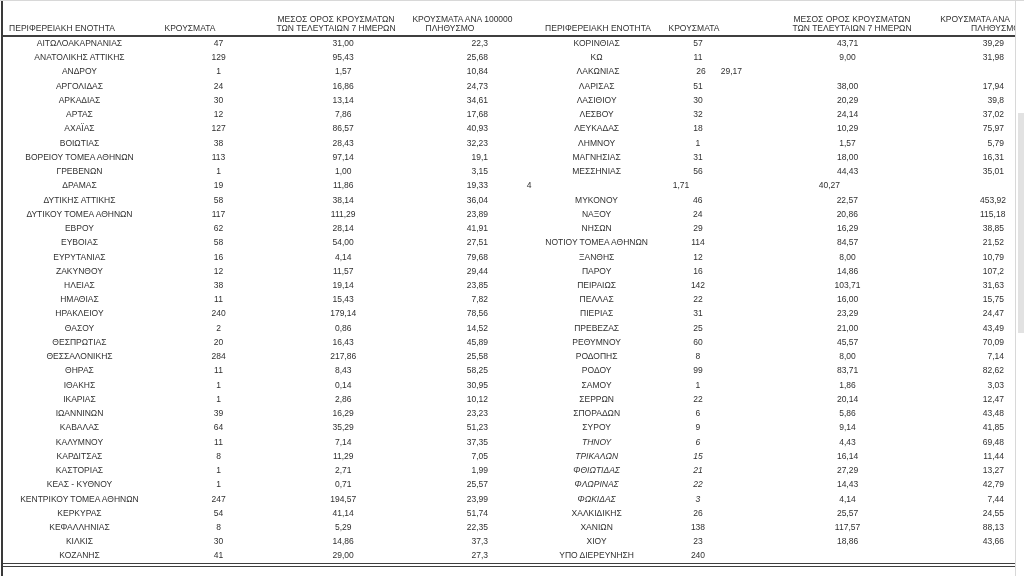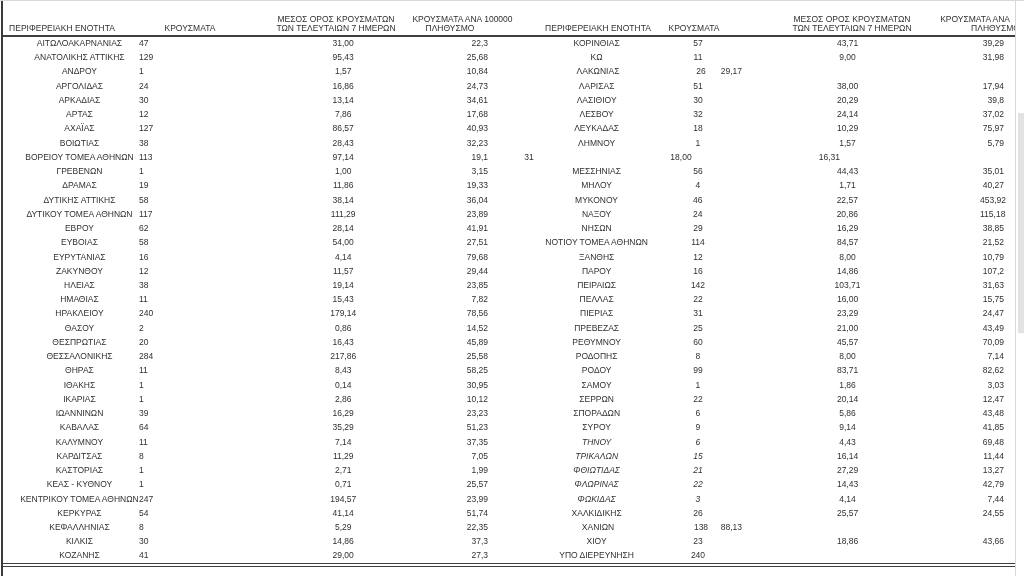--- a/index.html
+++ b/index.html
@@ -25,21 +25,21 @@
   .h-r-avg{left:762px;width:180px;}
   .h-r-per{left:930px;width:80px;text-align:right;}
   .h-r-per .l2{margin-right:-10px;}
   
   .rows{position:absolute;top:36px;z-index:1;}
   .rows.left{left:0;width:490px;}
   .rows.right{left:512px;width:504px;}
   .row{display:flex;height:14.243px;line-height:14.243px;white-space:nowrap;}
   .cell{overflow:visible;}
   .rows.left  .cell.region{width:124px;text-align:center;padding-left:20px;}
-  .rows.left  .cell.cases{width:166px;text-align:left;}
+  .rows.left  .cell.cases{width:166px;text-align:center;}
   .rows.left  .cell.avg7{width:94px;text-align:center;}
   .rows.left  .cell.per{width:104px;text-align:right;padding-right:2px;}
   .rows.right .cell.region{width:172px;text-align:center;}
   .rows.right .cell.cases{width:34px;text-align:center;}
   .rows.right .cell.avg7{width:270px;text-align:center;}
   .rows.right .cell.per{width:24px;text-align:right;padding-right:12px;}
   .cell.it{font-style:italic;}
   
   .botline1{position:absolute;top:563px;left:0;width:1016px;height:1px;background:#3f3f3f;z-index:2;}
   .botline2{position:absolute;top:566px;left:0;width:1016px;height:1px;background:#3f3f3f;z-index:2;}
@@ -338,32 +338,32 @@
         <div class="cell avg7">10,29</div>
         <div class="cell per">75,97</div>
       </div>
       <div class="row">
         <div class="cell region">ΛΗΜΝΟΥ</div>
         <div class="cell cases">1</div>
         <div class="cell avg7">1,57</div>
         <div class="cell per">5,79</div>
       </div>
       <div class="row">
+        <div class="cell region">ΜΑΓΝΗΣΙΑΣ</div>
         <div class="cell cases">31</div>
         <div class="cell avg7">18,00</div>
         <div class="cell per">16,31</div>
       </div>
       <div class="row">
         <div class="cell region">ΜΕΣΣΗΝΙΑΣ</div>
         <div class="cell cases">56</div>
         <div class="cell avg7">44,43</div>
         <div class="cell per">35,01</div>
       </div>
       <div class="row">
-        <div class="cell region">ΜΗΛΟΥ</div>
         <div class="cell cases">4</div>
         <div class="cell avg7">1,71</div>
         <div class="cell per">40,27</div>
       </div>
       <div class="row">
         <div class="cell region">ΜΥΚΟΝΟΥ</div>
         <div class="cell cases">46</div>
         <div class="cell avg7">22,57</div>
         <div class="cell per">453,92</div>
       </div>
@@ -495,20 +495,21 @@
       </div>
       <div class="row">
         <div class="cell region">ΧΑΛΚΙΔΙΚΗΣ</div>
         <div class="cell cases">26</div>
         <div class="cell avg7">25,57</div>
         <div class="cell per">24,55</div>
       </div>
       <div class="row">
         <div class="cell region">ΧΑΝΙΩΝ</div>
         <div class="cell cases">138</div>
+        <div class="cell avg7">117,57</div>
         <div class="cell per">88,13</div>
       </div>
       <div class="row">
         <div class="cell region">ΧΙΟΥ</div>
         <div class="cell cases">23</div>
         <div class="cell avg7">18,86</div>
         <div class="cell per">43,66</div>
       </div>
       <div class="row">
         <div class="cell region">ΥΠΟ ΔΙΕΡΕΥΝΗΣΗ</div>

